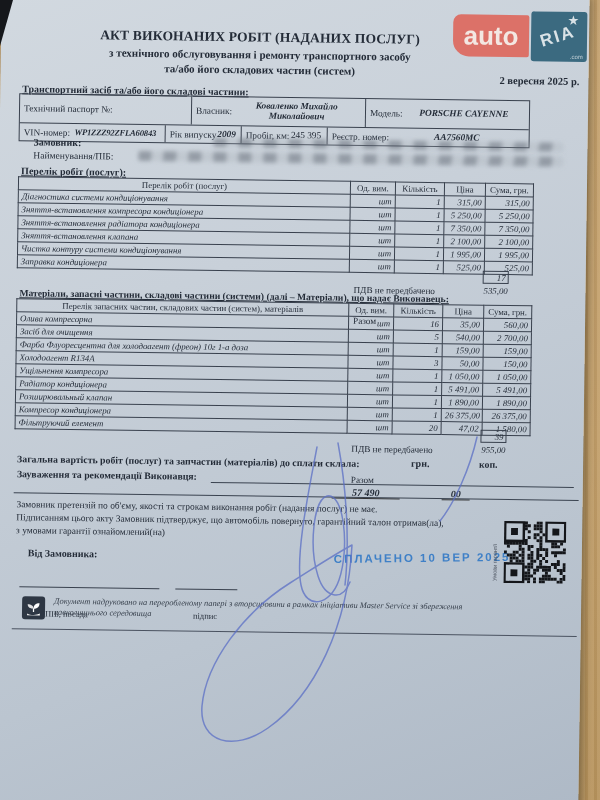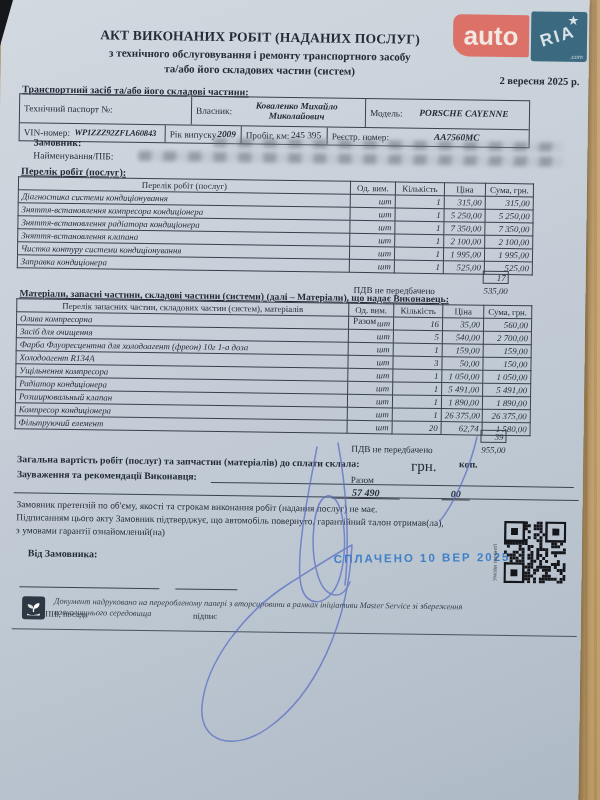--- a/index.html
+++ b/index.html
@@ -73,24 +73,24 @@
   .total-label{position:absolute;left:352px;font-size:9.2px;margin-top:45px;}
   .total-box{position:absolute;left:481px;width:26px;height:13px;border:1px solid #39414e;
     font-size:8.8px;font-style:italic;text-align:right;line-height:13px;padding-right:2px;box-sizing:border-box;}
   .vat-note{position:absolute;left:352px;font-size:9.2px;}
 
   
   .sum-label{position:absolute;left:18px;top:457px;font-weight:bold;font-size:9.8px;}
   .uline{border-bottom:1px solid #333;margin-top:32px;}
   .sum-amount{position:absolute;left:333px;top:454px;width:68px;text-align:center;
     font-weight:bold;font-style:italic;font-size:10px;}
-  .sum-uah{position:absolute;left:412px;top:456px;font-weight:normal;font-size:15px;}
+  .sum-uah{position:absolute;left:412px;top:456px;font-weight:bold;font-size:10px;}
   .sum-kop-val{position:absolute;left:443px;top:454px;width:28px;text-align:center;
     font-weight:bold;font-style:italic;font-size:10px;}
-  .sum-kop{position:absolute;left:460px;top:456px;font-weight:bold;font-size:9.8px;}
+  .sum-kop{position:absolute;left:480px;top:456px;font-weight:bold;font-size:9.8px;}
   .remarks-label{position:absolute;left:18px;top:472px;font-weight:bold;font-size:9.8px;}
   .hline{position:absolute;height:0;border-top:1px solid #3a4350;}
 
   .claims{position:absolute;left:18px;top:502px;width:540px;font-size:9.4px;line-height:13px;}
 
   .sig-line{position:absolute;top:590px;border-top:1px solid #39414e;}
   .sig-cap{position:absolute;top:612px;font-size:8.5px;}
 
   
   .stamp{position:absolute;left:336px;top:550px;font-family:"Liberation Sans",sans-serif;
@@ -315,21 +315,21 @@
             <td class="col-name">Компресор кондиціонера</td>
             <td class="col-unit">шт</td>
             <td class="col-qty">1</td>
             <td class="col-price">26 375,00</td>
             <td class="col-sum">26 375,00</td>
           </tr>
           <tr>
             <td class="col-name">Фільтруючий елемент</td>
             <td class="col-unit">шт</td>
             <td class="col-qty">20</td>
-            <td class="col-price">62,74</td>
+            <td class="col-price">47,02</td>
             <td class="col-sum">1 580,00</td>
           </tr>
         </tbody>
   </table>
   <div class="total-label" style="top:429px;">Разом</div>
   <div class="total-box" style="top:427px;">39 955,00</div>
   <div class="vat-note" style="top:443px;">ПДВ не передбачено</div>
 
   <div class="sum-label">Загальна вартість робіт (послуг) та запчастин (матеріалів) до сплати склала:</div>
   <div class="sum-amount uline">57 490</div>

